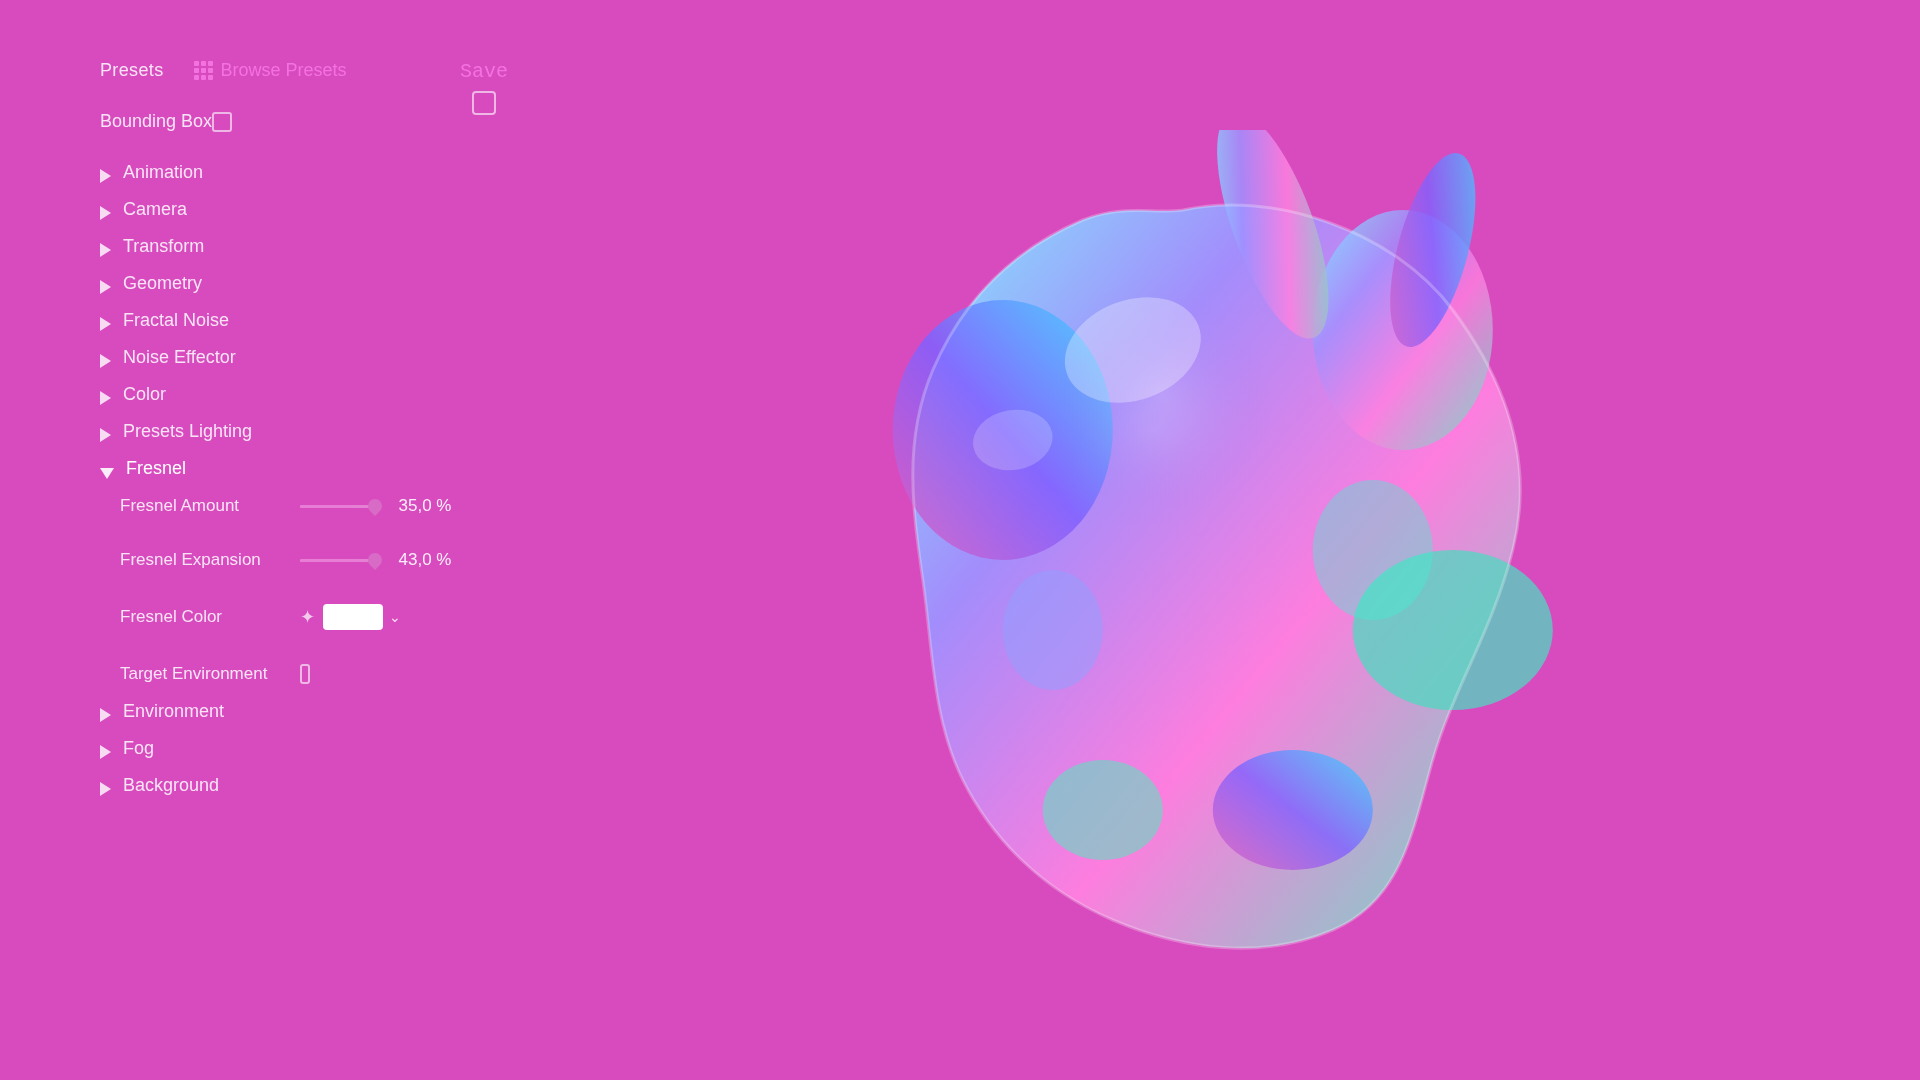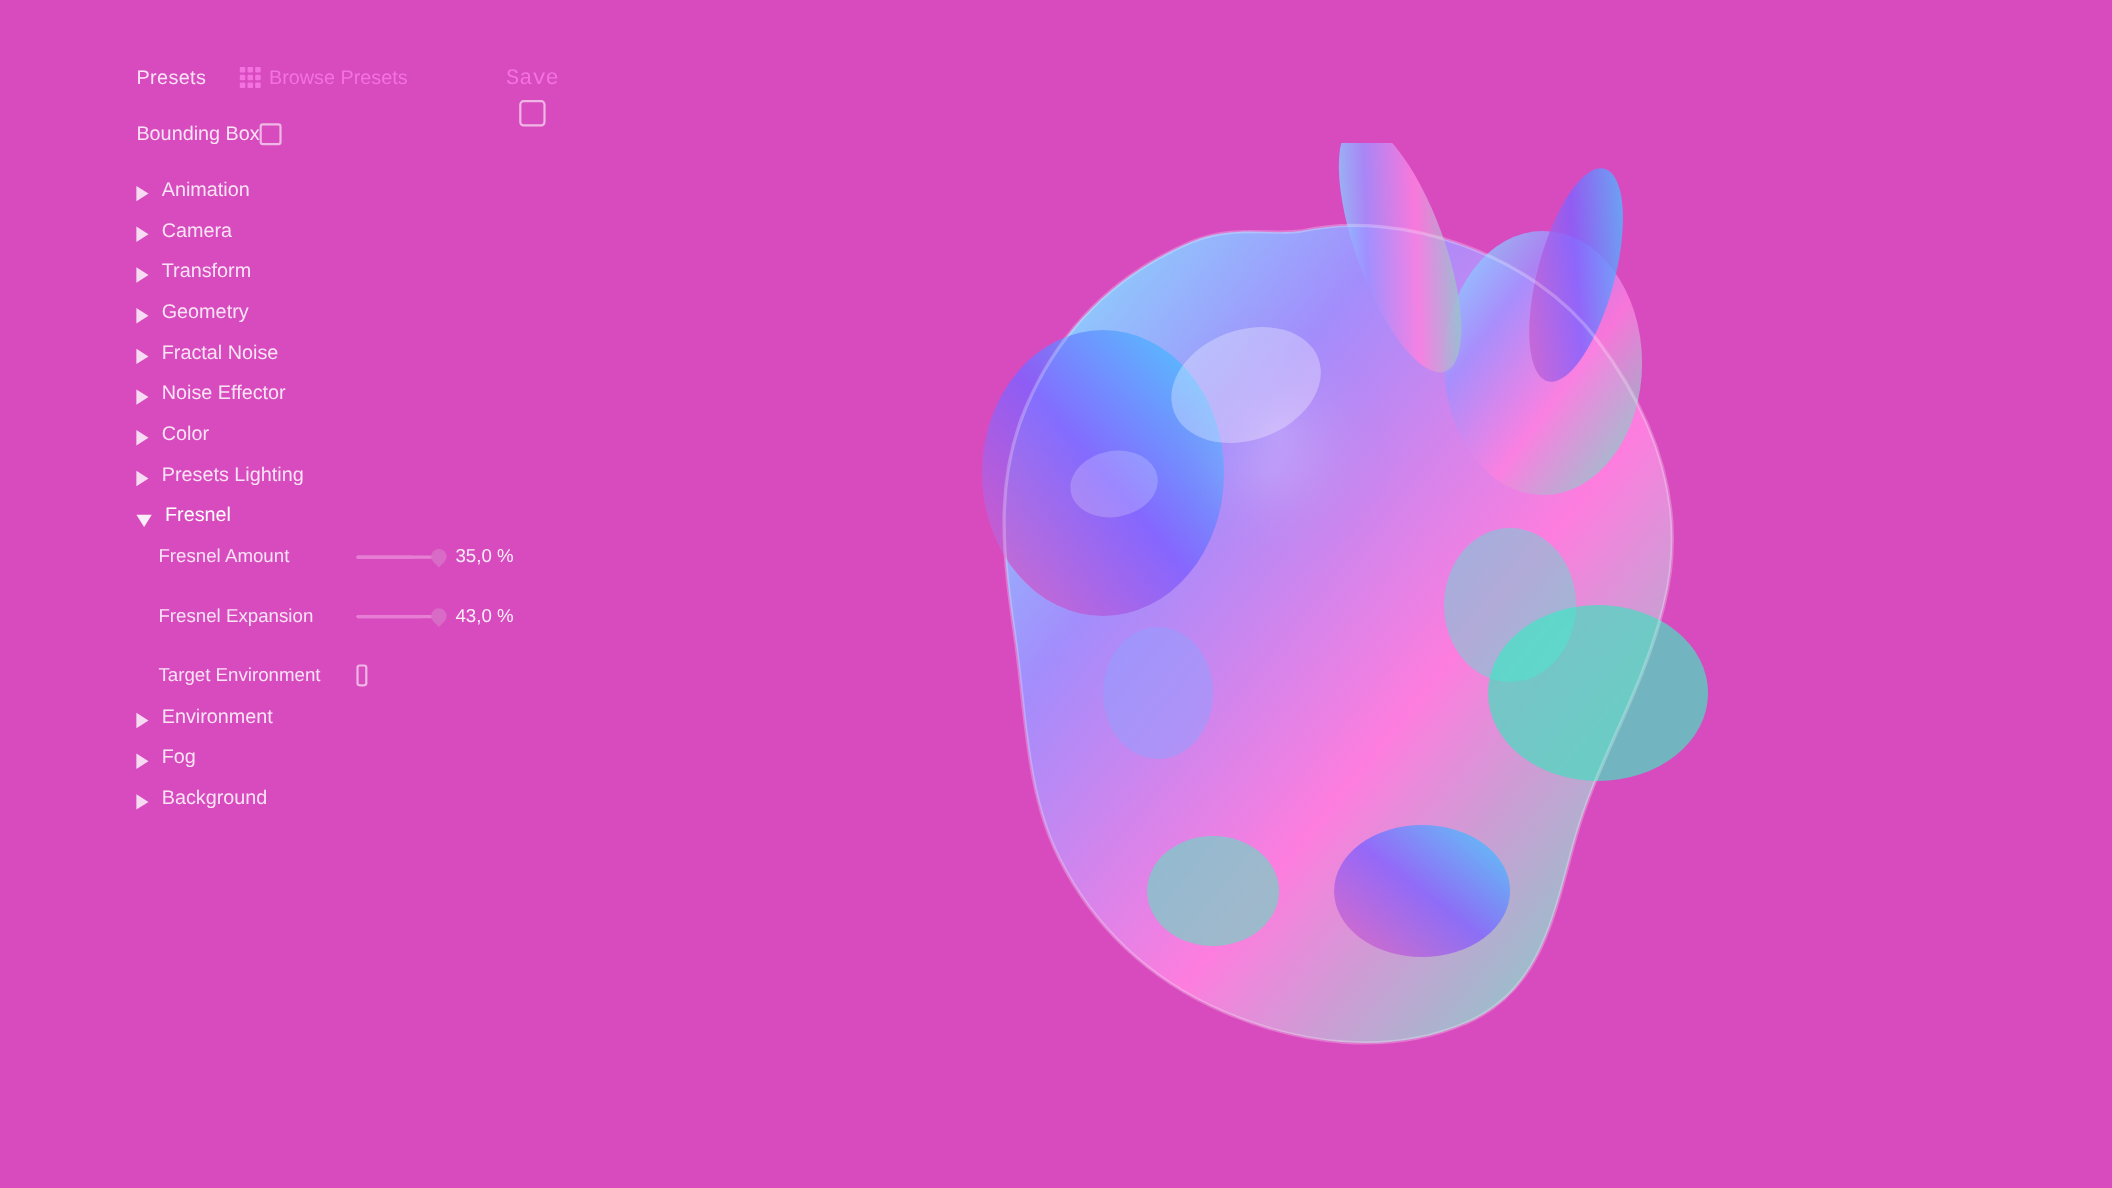--- a/index.html
+++ b/index.html
@@ -17,21 +17,20 @@
     .sidebar {
       position: absolute;
       left: 0;
       top: 0;
       width: 310px;
       height: 1080px;
       padding: 60px 0 60px 100px;
       display: flex;
       flex-direction: column;
       gap: 0;
-      margin-left: 24px;
     }
 
     .sidebar-top {
       display: flex;
       align-items: center;
       gap: 30px;
       margin-bottom: 30px;
     }
 
     .presets-label {
@@ -167,20 +166,21 @@
       height: 14px;
       background: #d86bc6;
       border-radius: 50% 50% 50% 0;
       transform: translateY(-50%) rotate(-45deg);
     }
 
     .slider-value {
       color: rgba(255,255,255,0.9);
       font-size: 17px;
       min-width: 70px;
+      text-align: center;
     }
 
     .color-swatch-container {
       display: flex;
       align-items: center;
       gap: 6px;
     }
 
     .color-swatch {
       width: 60px;
@@ -402,20 +402,28 @@
 
     <div class="fresnel-row">
       <span class="fresnel-row-label">Fresnel Expansion</span>
       <div class="slider-track">
         <div class="slider-fill" style="width: 75%;"></div>
         <div class="slider-thumb"></div>
       </div>
       <span class="slider-value">43,0 %</span>
     </div>
 
+    <div class="fresnel-row">
+      <span class="fresnel-row-label">Fresnel Color</span>
+      <span class="eyedropper-icon">✦</span>
+      <div class="color-swatch-container">
+        <div class="color-swatch"></div>
+        <span class="chevron-down">⌄</span>
+      </div>
+    </div>
 
     <div class="fresnel-row">
       <span class="fresnel-row-label">Target Environment</span>
       <div class="target-checkbox"></div>
     </div>
 
   </div>
 
   <div class="nav-item">
     <div class="triangle-right"></div>

